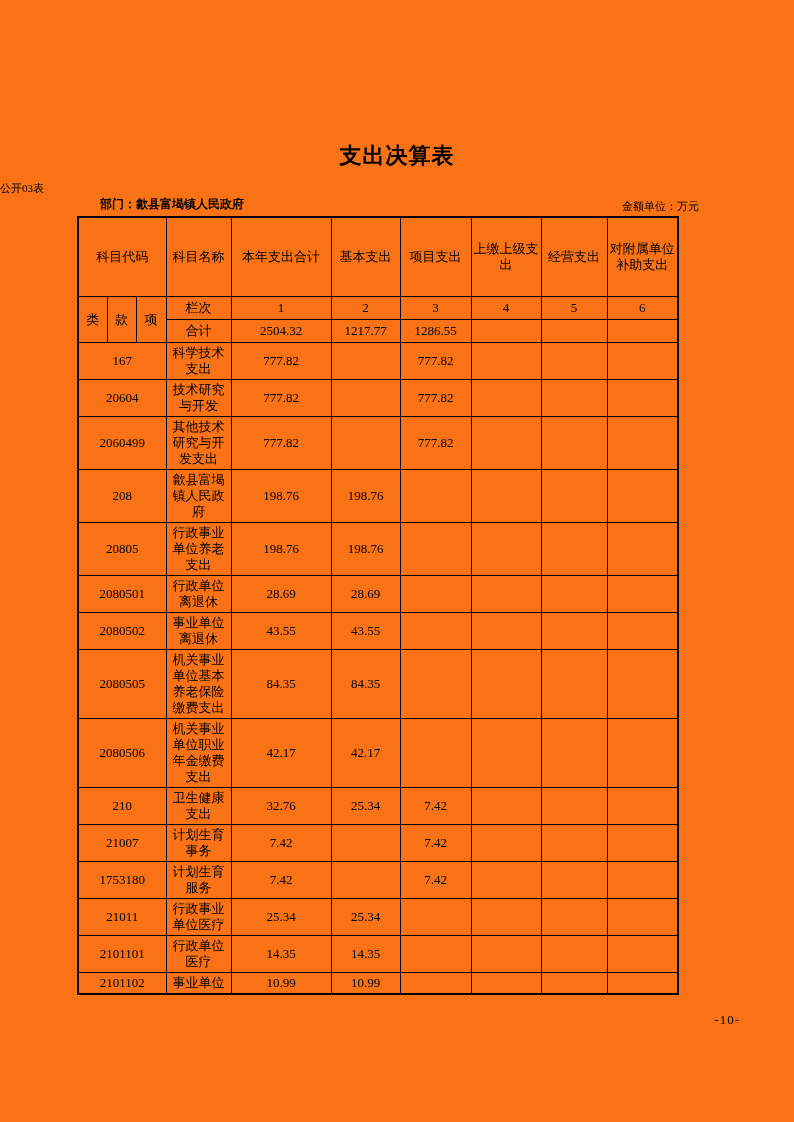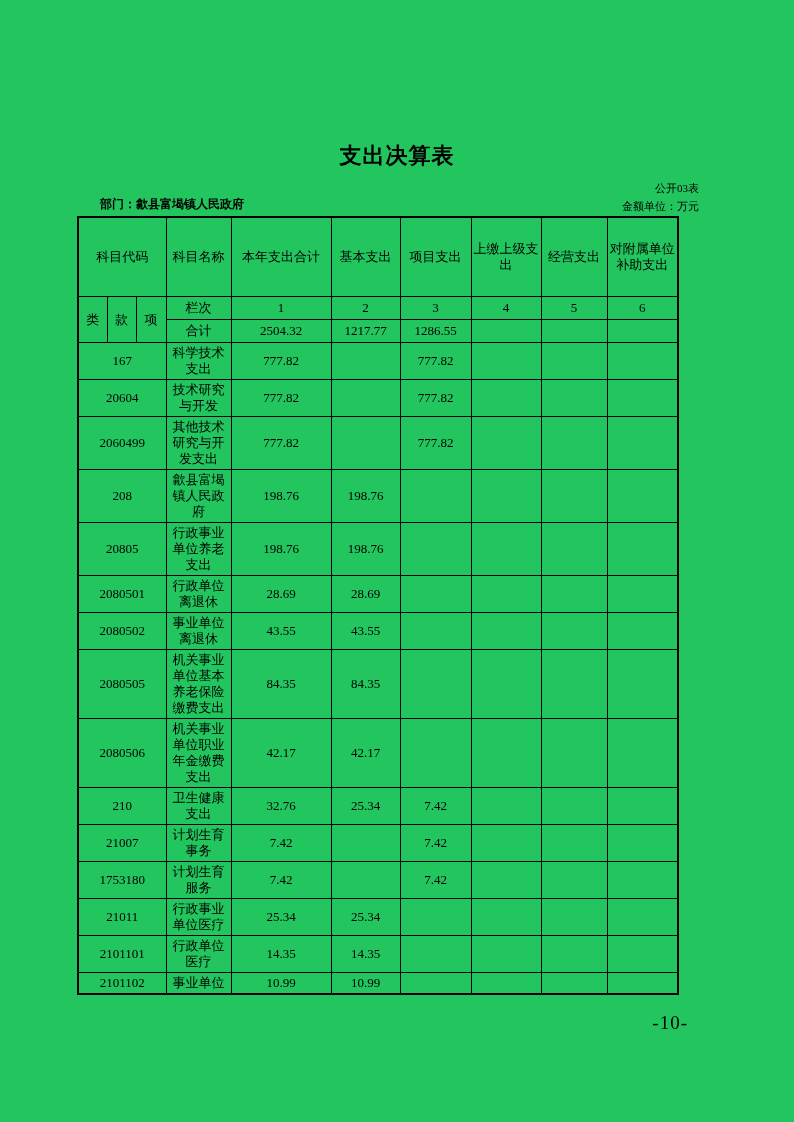--- a/index.html
+++ b/index.html
@@ -1,38 +1,37 @@
 <!DOCTYPE html>
 <html><head>
 <meta charset="utf-8">
 <style>
   html, body { margin: 0; padding: 0; background: #ffffff; }
   .page {
     position: relative;
     width: 794px;
     height: 1122px;
-    background: #22c55e;
+    background: #f97316;
     color: #000000;
     font-family: "Liberation Serif", "DejaVu Serif", serif;
     overflow: hidden;
   }
   .title {
     margin: 0;
     padding-top: 143px;
     text-align: center;
     font-family: "Liberation Sans", "DejaVu Sans", sans-serif;
     font-weight: bold;
     font-size: 22px;
     line-height: 26px;
     letter-spacing: 1px;
   }
   .table-label {
     margin-top: 13px;
     padding-right: 95px;
-    text-align: right;
     font-size: 11px;
     line-height: 13px;
   }
   .meta-row {
     display: flex;
     justify-content: space-between;
     align-items: flex-end;
     margin: 1px 95px 3px 100px;
   }
   .dept { font-size: 12px; font-weight: bold; line-height: 17px; }
@@ -53,23 +52,23 @@
     text-align: center;
     overflow: hidden;
     word-break: break-all;
   }
   tr.hdr-main td { height: 74px; font-size: 13px; }
   tr.hdr-cols td, tr.total-row td { height: 18px; }
   td.code-cell { text-align: left; padding-left: 3px; }
   td.name-cell { text-align: left; padding-left: 4px; padding-right: 1px; }
   .page-number {
     margin-top: 17px;
-    padding-right: 106px;
+    padding-right: 54px;
     text-align: right;
-    font-size: 19px;
+    font-size: 13px;
     letter-spacing: 1px;
   }
 </style>
 </head>
 <body>
 
 <div class="page">
 
   <h1 class="title">支出决算表</h1>
 

